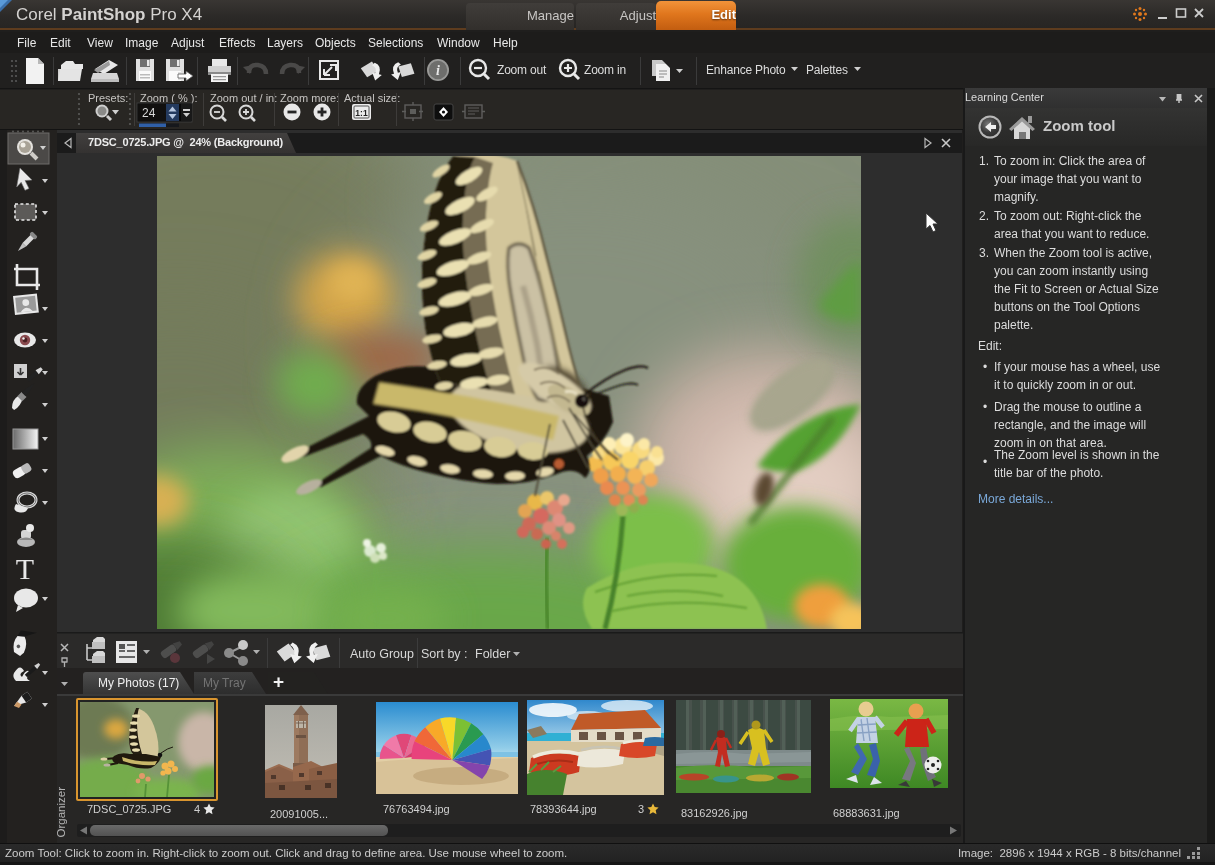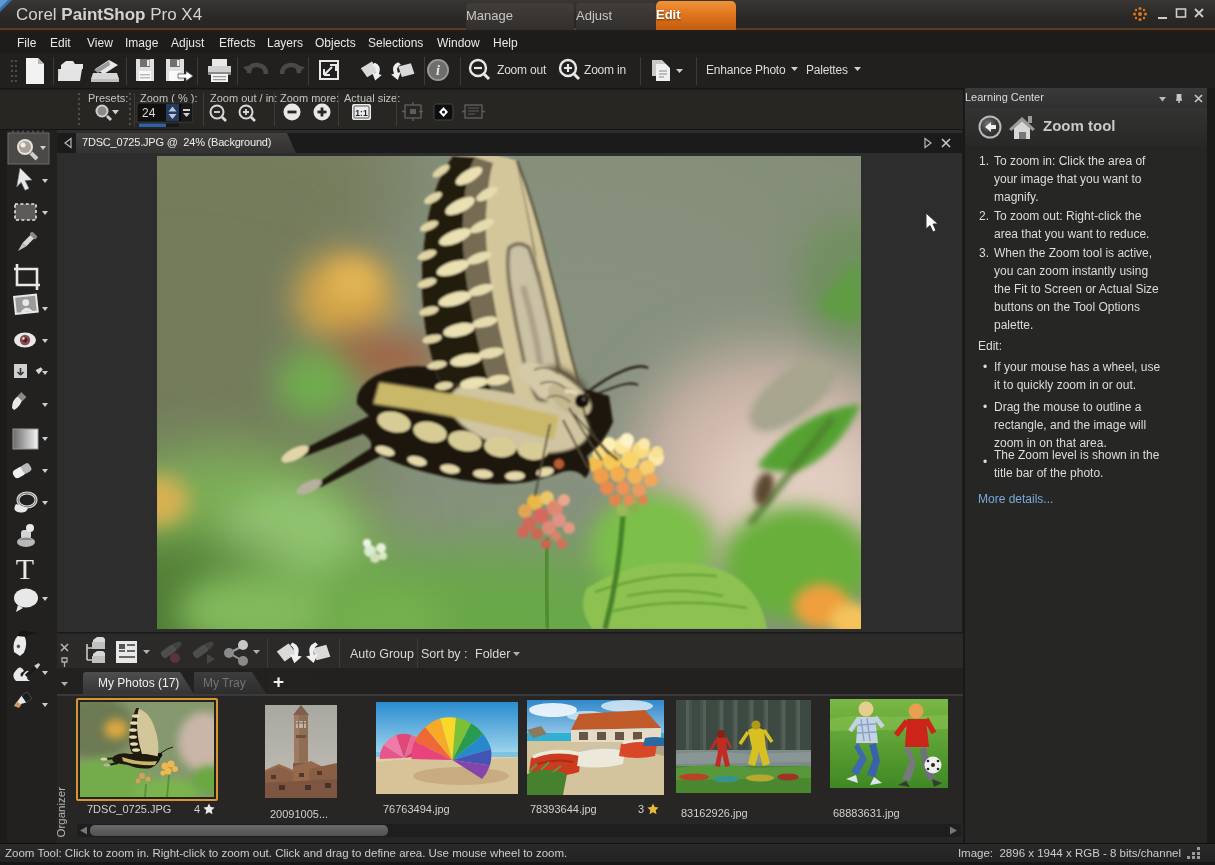--- a/index.html
+++ b/index.html
@@ -1,30 +1,30 @@
 <!DOCTYPE html>
 <html><head><meta charset="utf-8"><style>
 *{margin:0;padding:0;box-sizing:border-box}
 html,body{width:1215px;height:865px;overflow:hidden}
 body{font-family:"Liberation Sans",sans-serif;background:#1f1e1d;position:relative;color:#ddd}
 .abs{position:absolute}
 #titlebar{left:0;top:0;width:1215px;height:30px;background:linear-gradient(#393633,#2b2927 60%,#272523);border-bottom:2px solid #5e3c1e}
 #apptitle{left:16px;top:5px;font-size:17px;color:#d4d2d0}
-.ttab{top:3px;height:27px;color:#c8c6c4;font-size:13px;text-align:left;line-height:26px;border-radius:4px 4px 0 0}
+.ttab{top:3px;height:27px;color:#c8c6c4;font-size:13px;text-align:right;line-height:26px;border-radius:4px 4px 0 0}
 #tab-manage{left:466px;width:108px;background:linear-gradient(#403d3a,#322f2c)}
 #tab-adjust{left:576px;width:80px;background:linear-gradient(#403d3a,#322f2c)}
 #tab-edit{left:656px;top:1px;width:80px;height:29px;background:linear-gradient(#f1933a,#e0761d 45%,#c25d10);color:#fff;font-weight:bold;line-height:28px;border-radius:5px 5px 0 0;text-shadow:0 1px 2px rgba(0,0,0,.6)}
 #menubar{left:0;top:32px;width:1215px;height:21px;background:#1d1c1b;font-size:12px;color:#e8e8e8}
 #menubar span{position:absolute;top:4px}
 #toolbar{left:0;top:53px;width:1215px;height:36px;background:#21201f;border-bottom:1px solid #141414}
 #optbar{left:0;top:90px;width:1215px;height:40px;background:#282623;border-bottom:1px solid #131313}
 #palette{left:0;top:130px;width:57px;height:735px;background:linear-gradient(90deg,#1d1c1b 7px,#23211f 7px)}
 #canvaswrap{left:57px;top:130px;width:905px;height:502px;background:#2d2d2d}
 #doctabbar{left:57px;top:133px;width:905px;height:20px;background:#1b1b1b}
-#doctab{left:19px;top:0px;width:220px;letter-spacing:-0.2px;height:20px;background:linear-gradient(#42403f,#343231);color:#ececec;font-size:11px;font-weight:normal;line-height:19px;padding-left:6px;clip-path:polygon(0 0,calc(100% - 9px) 0,100% 100%,0 100%)}
+#doctab{left:19px;top:0px;width:220px;letter-spacing:-0.2px;height:20px;background:linear-gradient(#42403f,#343231);color:#ececec;font-size:11px;font-weight:bold;line-height:19px;padding-left:12px;clip-path:polygon(0 0,calc(100% - 9px) 0,100% 100%,0 100%)}
 #lc{left:963px;top:88px;width:244px;height:755px;background:#262625;border-left:2px solid #191919}
 #lc-title{position:absolute;left:0;top:0;width:242px;height:20px;background:linear-gradient(#3a3a3a,#303030);font-size:11px;color:#dadada;line-height:19px;}
 #lc-head{position:absolute;left:0;top:20px;width:242px;height:38px;background:linear-gradient(#333332,#282827)}
 #lc-body{position:absolute;left:0;top:58px;width:242px;font-size:12px;color:#dcdcdc}
 #lc-body .li{position:absolute;line-height:18px}
 #org{left:57px;top:632px;width:906px;height:211px;background:#2b2a29}
 #statusbar{left:0;top:843px;width:1215px;height:19px;background:linear-gradient(#2a2a2a,#222);border-top:1px solid #101010;font-size:12px}
 #statusbar .lt{position:absolute;left:5px;top:3px;color:#cccccc;font-size:11.5px}
 #statusbar .rt{position:absolute;right:34px;top:3px;color:#cccccc;font-size:11.5px}
 #bottomedge{left:0;top:862px;width:1215px;height:3px;background:#161616}

